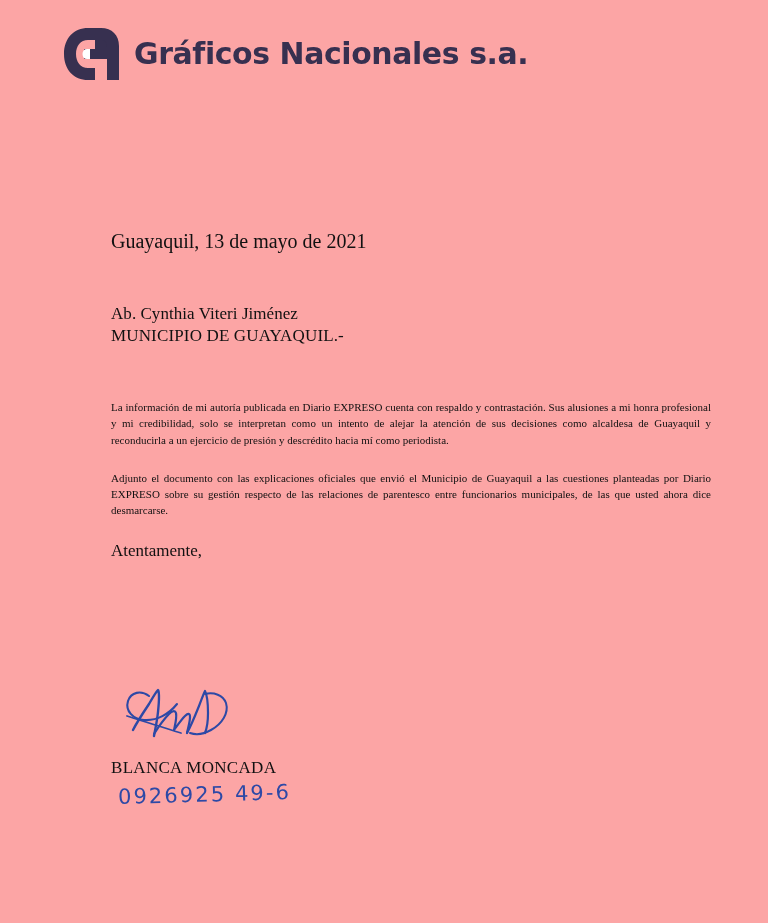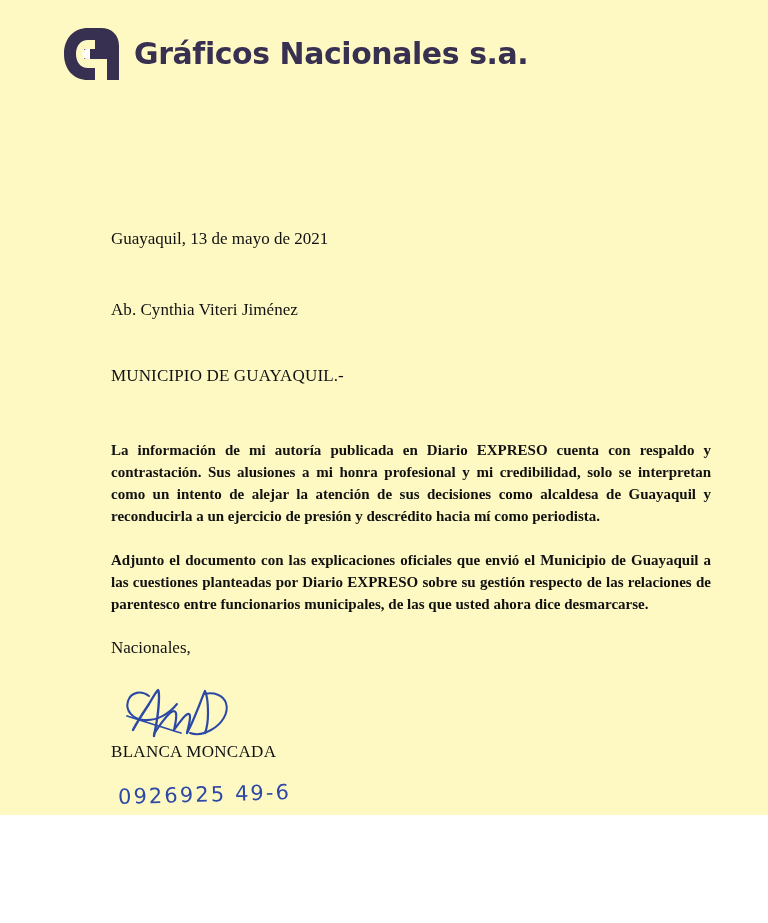--- a/index.html
+++ b/index.html
@@ -9,22 +9,22 @@
     background: #ffffff;
   }
   body {
     font-family: "Liberation Serif", "DejaVu Serif", serif;
     color: #111111;
   }
 
   .page {
     position: relative;
     width: 768px;
-    height: 815px;
-    background: #fef9c3;
+    height: 923px;
+    background: #fca5a5;
     overflow: hidden;
     box-sizing: border-box;
   }
 
   
   .letterhead {
     position: absolute;
     left: 62px;
     top: 26px;
     display: flex;
@@ -51,52 +51,50 @@
 
   
   .letter-body {
     position: absolute;
     left: 111px;
     top: 228px;
     width: 600px;
   }
 
   .date-line {
-    font-size: 17px;
+    font-size: 20px;
     line-height: 1.35;
     margin: 0 0 48px 0;
     font-family: Liberation Serif, serif;
   }
 
   .recipient {
     margin: 0 0 52px 0;
     font-size: 17px;
     line-height: 1.30;
   }
   .recipient div {
     white-space: nowrap;
-    margin-top: 44px;
   }
   .recipient .r-name { letter-spacing: 0.05px; }
   .recipient .r-org { letter-spacing: 0.15px; }
 
   .salutation {
     font-size: 17px;
     line-height: 1.35;
     margin: 0 0 33px 0;
   }
 
   .para {
-    font-size: 15px;
+    font-size: 11px;
     line-height: 1.47;
     text-align: justify;
     text-justify: inter-word;
     margin: 15px 0 22px 0;
     hyphens: none;
-    font-weight: bold;
   }
   .para:last-of-type { margin-bottom: 0; }
 
   .closing {
     font-size: 17px;
     line-height: 1.35;
     margin: 22px 0 0 0;
   }
 
   
@@ -114,21 +112,21 @@
     height: 62px;
     pointer-events: none;
   }
   .signer {
     position: absolute;
     left: 0;
     top: 55px;
     font-size: 17px;
     line-height: 1.28;
   }
-  .signer div { white-space: nowrap; }
+  .signer div { white-space: nowrap; margin-top: 16px; }
   .signer .s-name { letter-spacing: 0.3px; }
 
   .id-number {
     position: absolute;
     left: 118px;
     top: 785px;
     font-family: "DejaVu Sans", "Liberation Sans", sans-serif;
     font-size: 21px;
     letter-spacing: 2.1px;
     color: #2d49a6;
@@ -185,21 +183,21 @@
     <div class="recipient">
       <div class="r-name">Ab. Cynthia Viteri Jiménez</div>
       <div class="r-org">MUNICIPIO DE GUAYAQUIL.-</div>
     </div>
 
 
     <p class="para">La información de mi autoría publicada en Diario EXPRESO cuenta con respaldo y contrastación. Sus alusiones a mi honra profesional y mi credibilidad, solo se interpretan como un intento de alejar la atención de sus decisiones como alcaldesa de Guayaquil y reconducirla a un ejercicio de presión y descrédito hacia mí como periodista.</p>
 
     <p class="para">Adjunto el documento con las explicaciones oficiales que envió el Municipio de Guayaquil a las cuestiones planteadas por Diario EXPRESO sobre su gestión respecto de las relaciones de parentesco entre funcionarios municipales, de las que usted ahora dice desmarcarse.</p>
 
-    <p class="closing">Nacionales,</p>
+    <p class="closing">Atentamente,</p>
   </div>
 
   <div class="signature-zone">
     <svg class="signature-ink" viewBox="0 0 130 62" aria-hidden="true">
       <g fill="none" stroke="#2d49a6" stroke-linecap="round" stroke-linejoin="round">
         <path d="M 30 10 C 22 4 12 6 9 15 C 6 25 14 33 25 34 C 38 35 50 28 58 18" stroke-width="2.1"></path>
         <path d="M 14 44 C 18 36 24 27 30 18 C 34 11 37 6 39 4 C 41 7 40 16 39 26 C 38 36 36 44 35 50" stroke-width="2.4"></path>
         <path d="M 8 30 C 20 34 33 38 46 42 C 52 44 58 46 62 47" stroke-width="1.8"></path>
         <path d="M 35 48 C 40 40 45 33 50 28 C 53 25 56 24 57 27 C 58 32 56 39 55 44 C 58 40 62 34 66 30 C 69 27 71 27 71 31 C 71 36 69 42 68 47" stroke-width="2.2"></path>
         <path d="M 68 47 C 72 40 76 30 80 20 C 83 12 85 7 86 5 C 88 9 89 18 89 27 C 89 35 88 42 86 47" stroke-width="2.2"></path>

